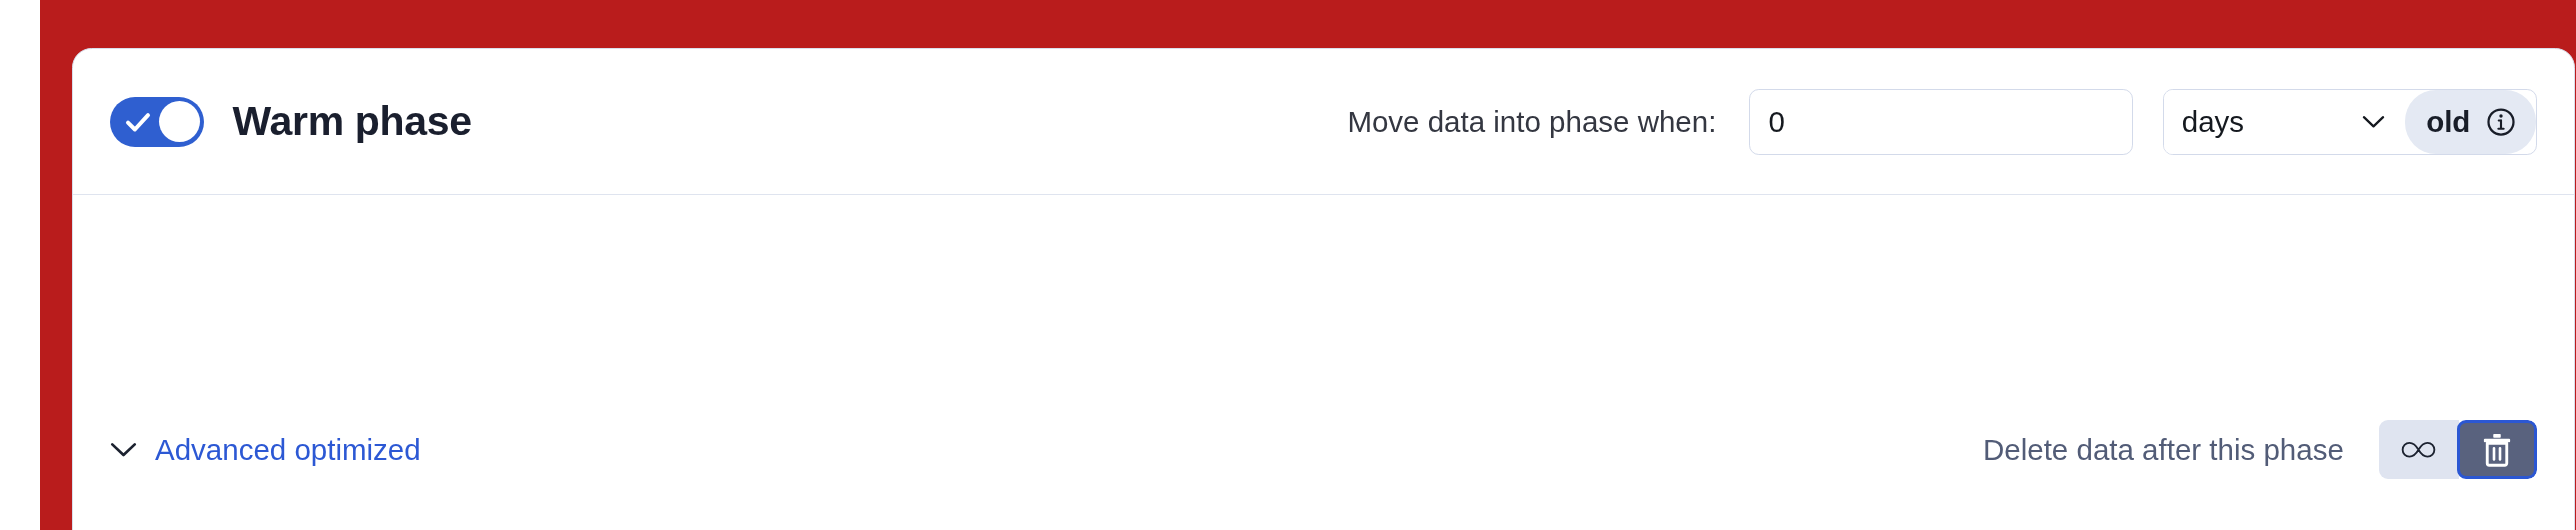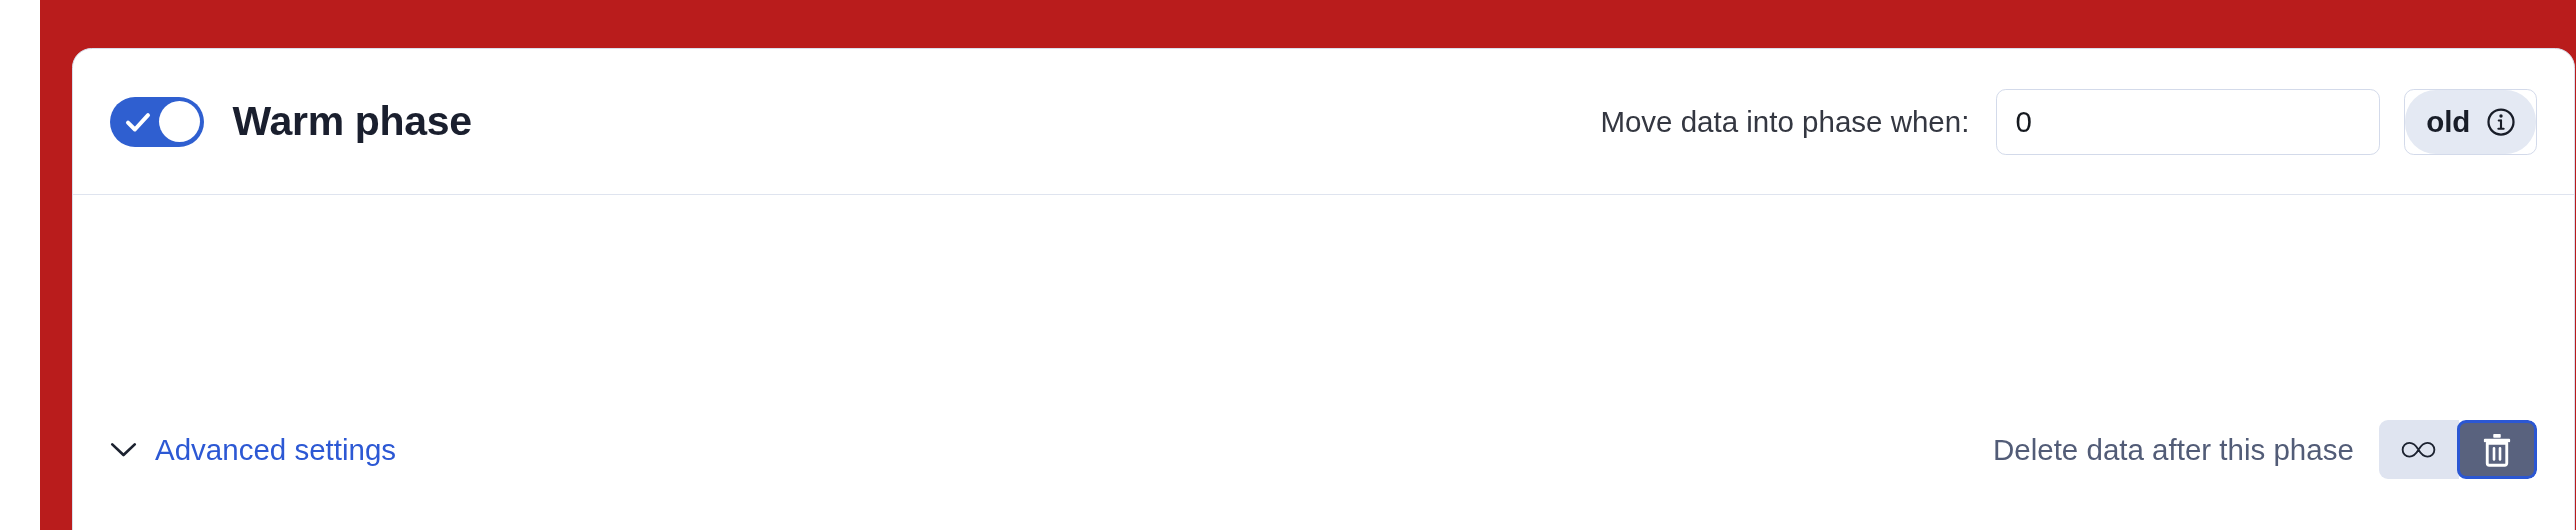--- a/index.html
+++ b/index.html
@@ -84,21 +84,21 @@
     color: #1a1f2e;
     letter-spacing: -0.3px;
     white-space: nowrap;
   }
 
   
   .header-right {
     margin-left: auto;
     display: flex;
     align-items: center;
-    gap: 2px;
+    gap: 8px;
   }
 
   .move-label {
     font-size: 29.5px;
     color: #343741;
     white-space: nowrap;
     margin-right: 25px;
   }
 
   .num-input {
@@ -205,21 +205,21 @@
   .adv-text {
     font-size: 29.5px;
     color: #2c58d4;
     white-space: nowrap;
   }
 
   .delete-group {
     margin-left: auto;
     display: flex;
     align-items: center;
-    gap: 25px;
+    gap: 35px;
   }
 
   .delete-label {
     font-size: 29.5px;
     color: #525c77;
     white-space: nowrap;
   }
 
   .btn-group {
     display: flex;
@@ -272,20 +272,23 @@
       </div>
 
       <div class="header-right">
 
         <div class="move-label">Move data into phase when:</div>
 
         <input class="num-input" type="text" value="0" style="">
 
         <div class="unit-group">
           <div class="select-wrap">
+            <select class="unit-select">
+              <option>days</option>
+            </select>
             <svg class="chev" viewBox="0 0 24 14">
               <path d="M2 2 L12 11.5 L22 2" fill="none" stroke="#15191f" stroke-width="2.4" stroke-linecap="round" stroke-linejoin="round"></path>
             </svg>
           </div>
 
           <div class="unit-append">
             <span class="old-text">old</span>
             <svg class="info-icon" viewBox="0 0 24 24">
               <circle cx="12" cy="12" r="10" fill="none" stroke="#181d28" stroke-width="1.8"></circle>
               <circle cx="12" cy="7.2" r="1.35" fill="#181d28"></circle>
@@ -298,21 +301,21 @@
 
     <div class="card-body">
 
 
       <div class="footer-row">
 
         <a class="adv-link" href="#">
           <svg class="adv-chev" viewBox="0 0 24 14">
             <path d="M2 2 L12 11.5 L22 2" fill="none" stroke="#1c2230" stroke-width="2.4" stroke-linecap="round" stroke-linejoin="round"></path>
           </svg>
-          <span class="adv-text">Advanced settings</span>
+          <span class="adv-text">Advanced optimized</span>
         </a>
 
         <div class="delete-group">
 
           <span class="delete-label">Delete data after this phase</span>
 
           <div class="btn-group">
 
             <button class="bg-btn inactive" title="Keep data in this phase forever">
               <svg class="inf-icon" viewBox="0 0 42 24">

